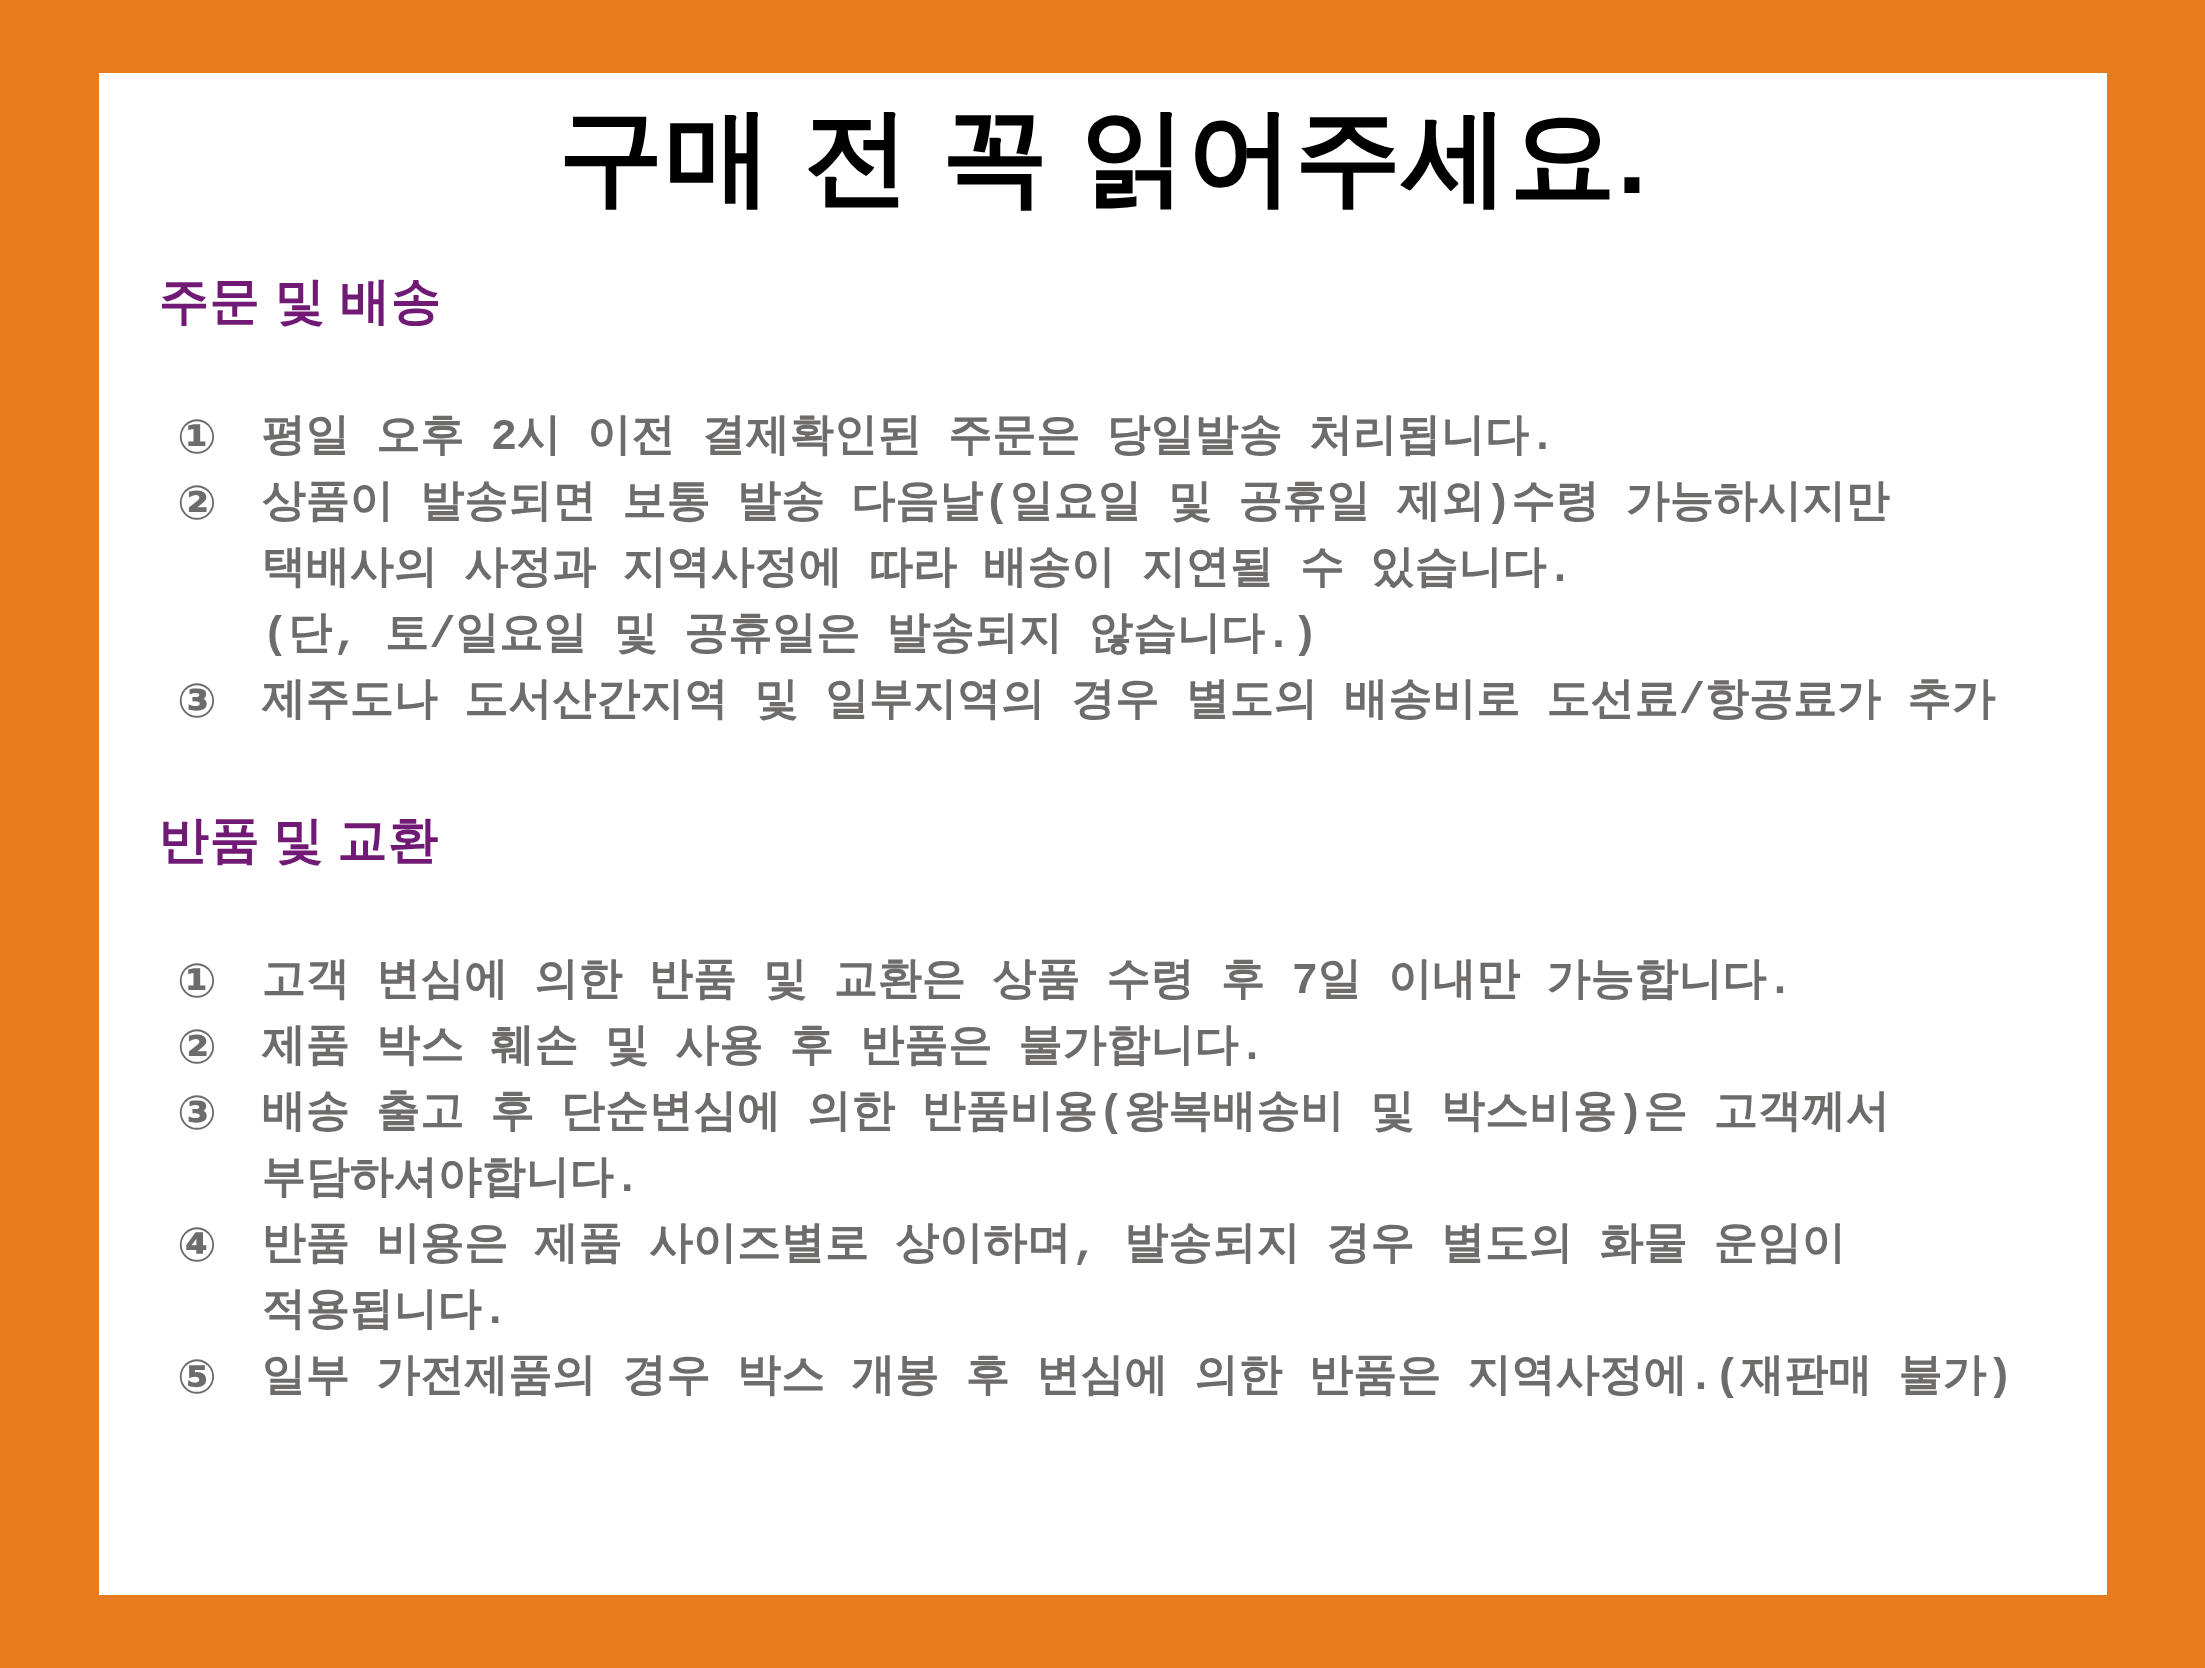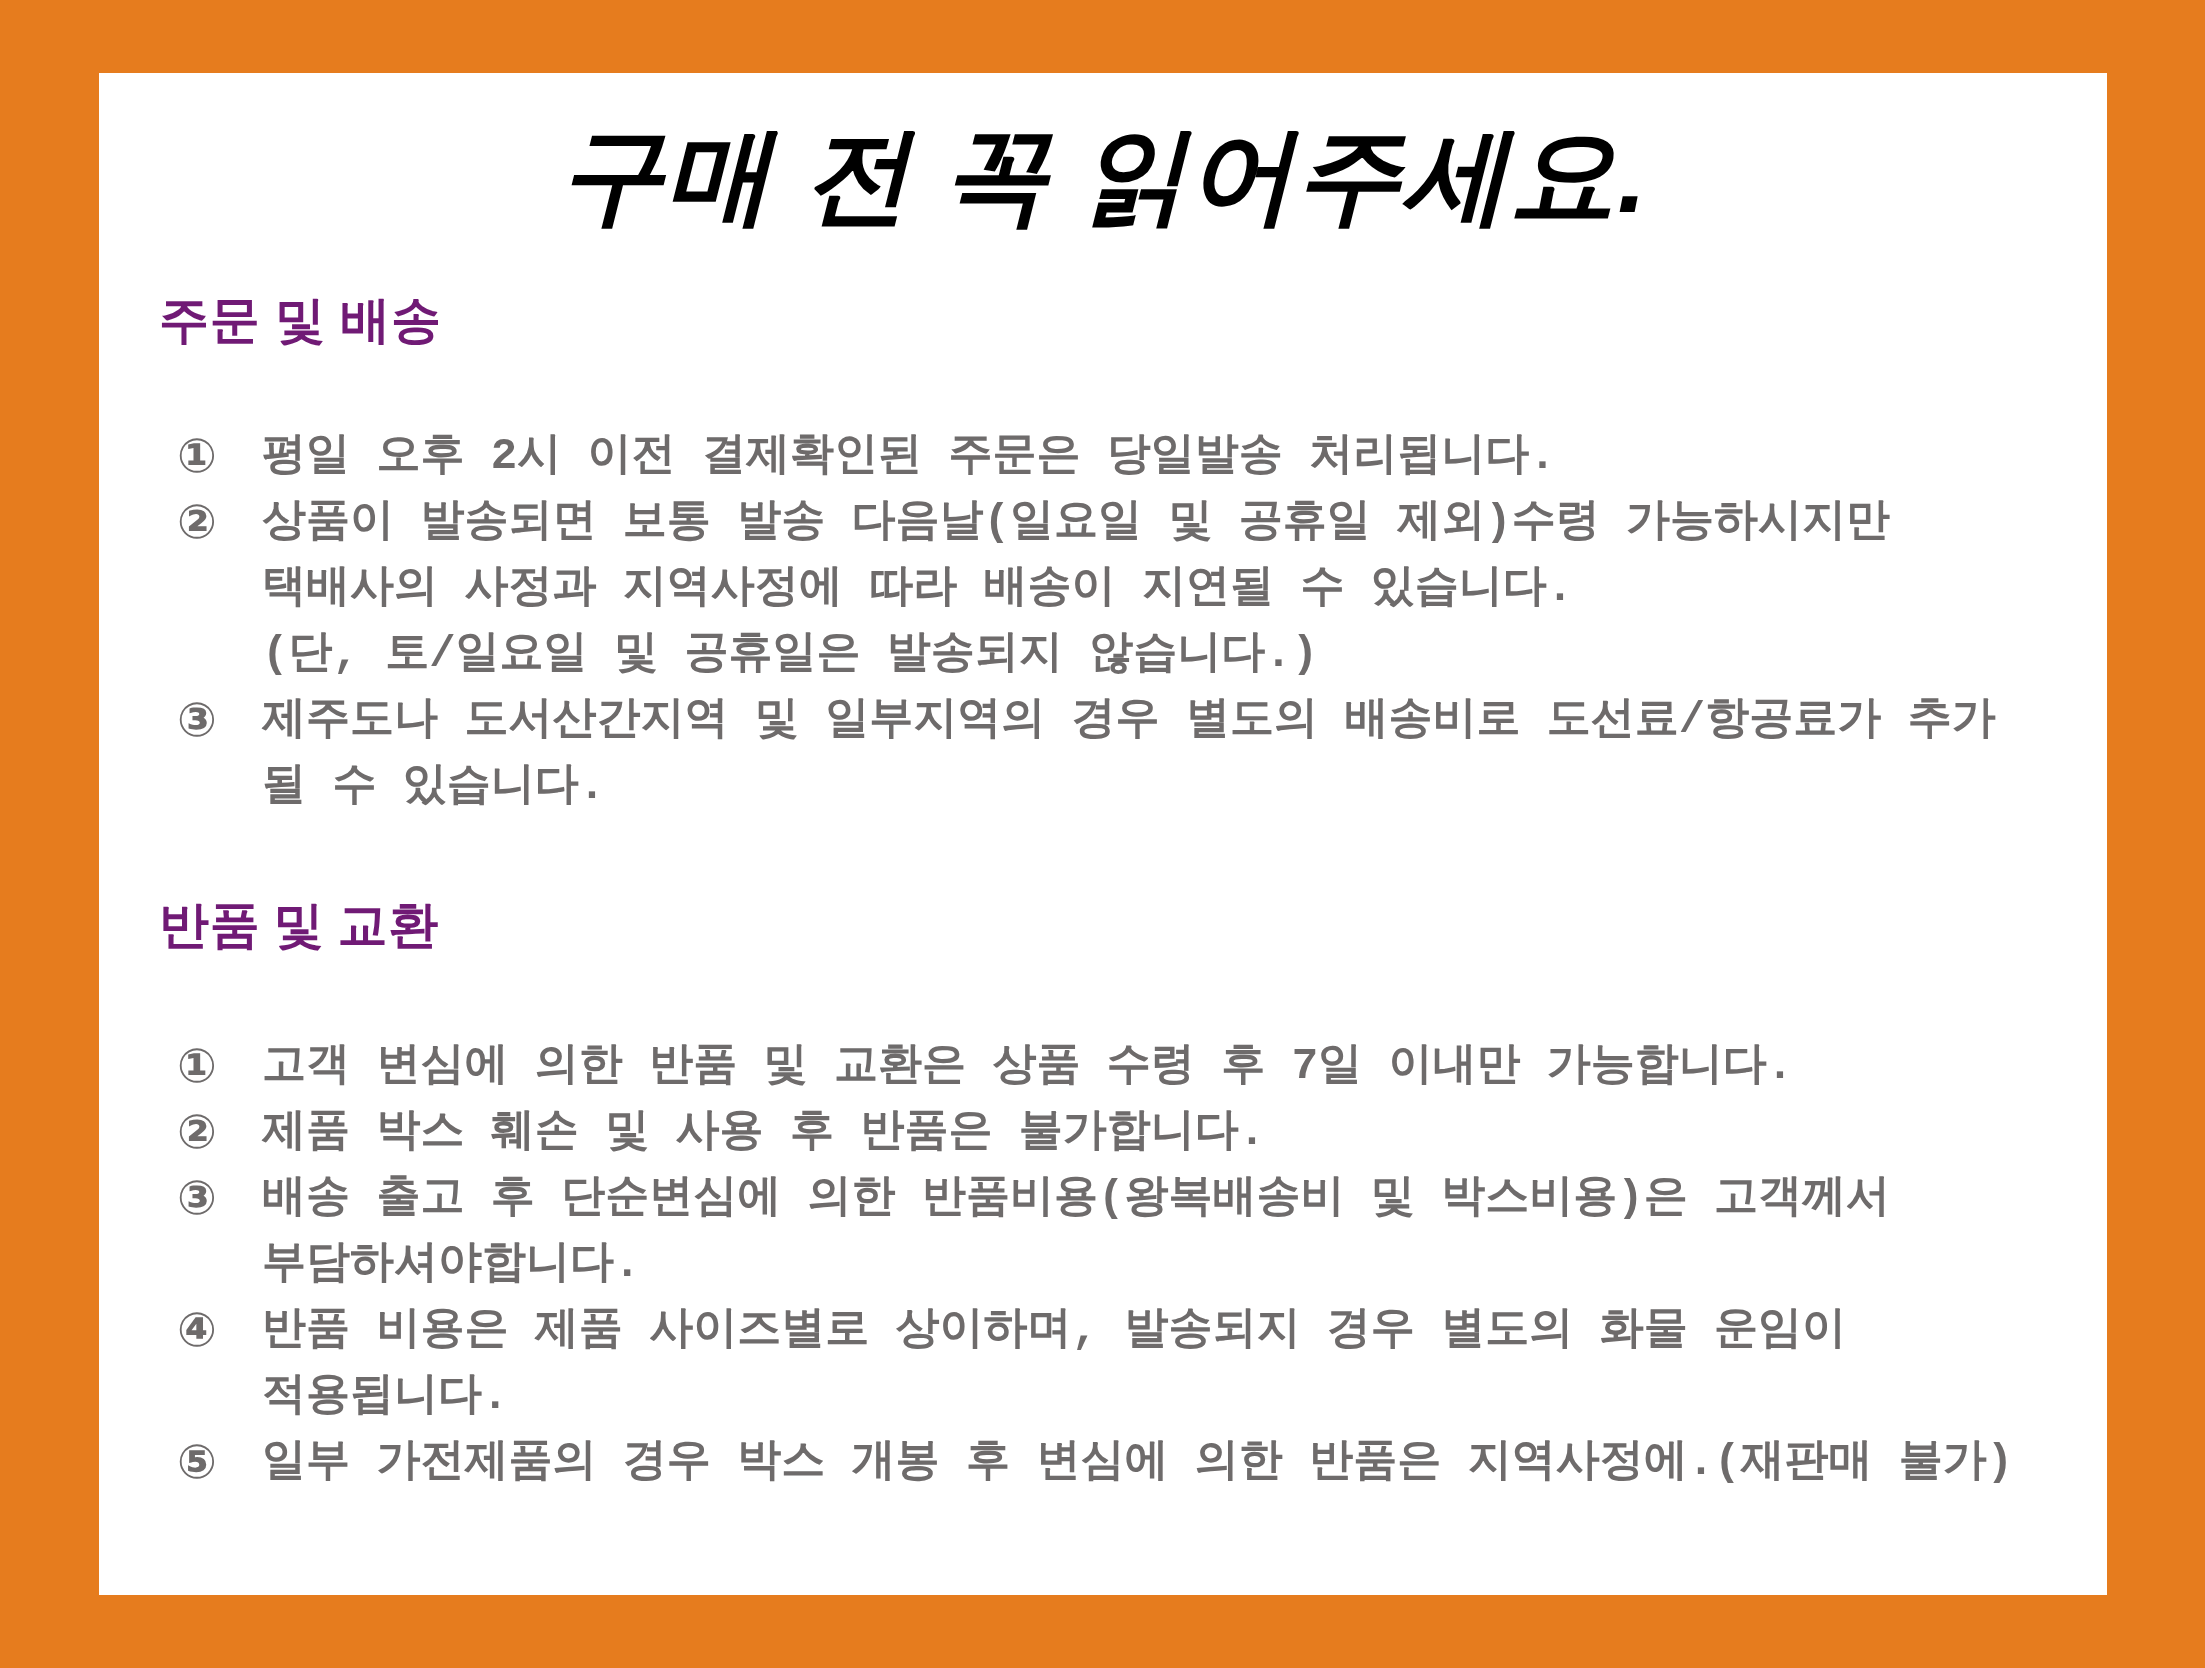--- a/index.html
+++ b/index.html
@@ -17,29 +17,28 @@
   .panel {
     position: absolute;
     left: 99px;
     top: 73px;
     width: 2008px;
     height: 1522px;
     background: #FFFFFF;
   }
   .title {
     margin: 0;
-    padding-top: 37px;
+    padding-top: 18px;
     font-size: 106px;
     line-height: 131px;
     font-weight: bold;
     color: #000000;
     text-align: center;
     letter-spacing: 1.4px;
     white-space: nowrap;
-    font-style: italic;
   }
   .heading {
     margin: 39px 0 0 60px;
     font-size: 50px;
     line-height: 81px;
     font-weight: bold;
     color: #701a75;
     letter-spacing: 0.7px;
   }
   .heading.heading-2 {
@@ -98,21 +97,20 @@
             <div class="line">상품이 발송되면 보통 발송 다음날(일요일 및 공휴일 제외)수령 가능하시지만</div>
             <div class="line">택배사의 사정과 지역사정에 따라 배송이 지연될 수 있습니다.</div>
             <div class="line">(단, 토/일요일 및 공휴일은 발송되지 않습니다.)</div>
           </div>
         </div>
 
         <div class="item">
           <span class="num">③</span>
           <div class="lines">
             <div class="line">제주도나 도서산간지역 및 일부지역의 경우 별도의 배송비로 도선료/항공료가 추가</div>
-            <div class="line">될 수 있습니다.</div>
           </div>
         </div>
 
       </div>
     </section>
 
     <section>
       <h2 class="heading heading-2">반품 및 교환</h2>
       <div class="list list-2">
 

